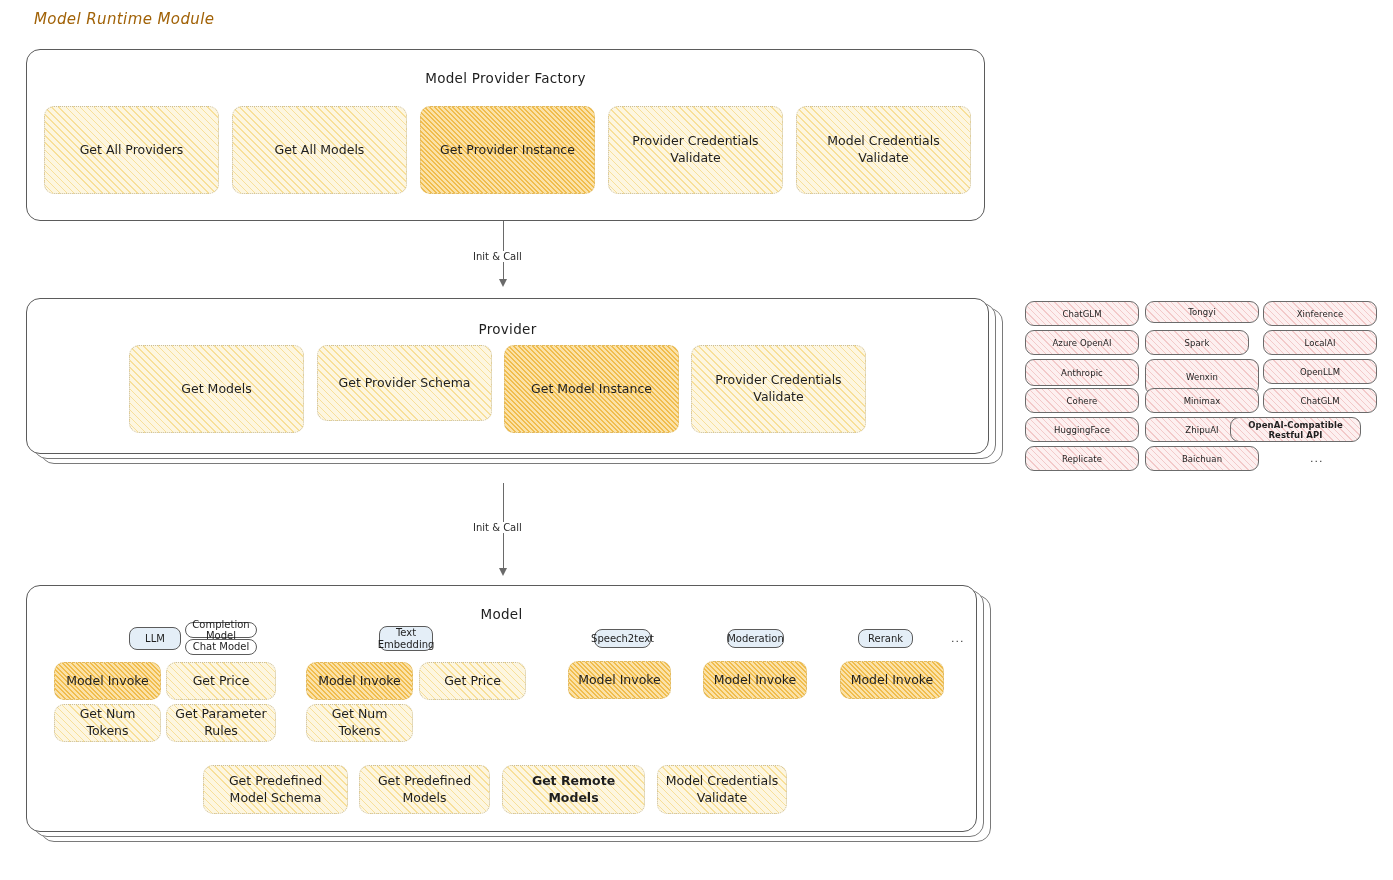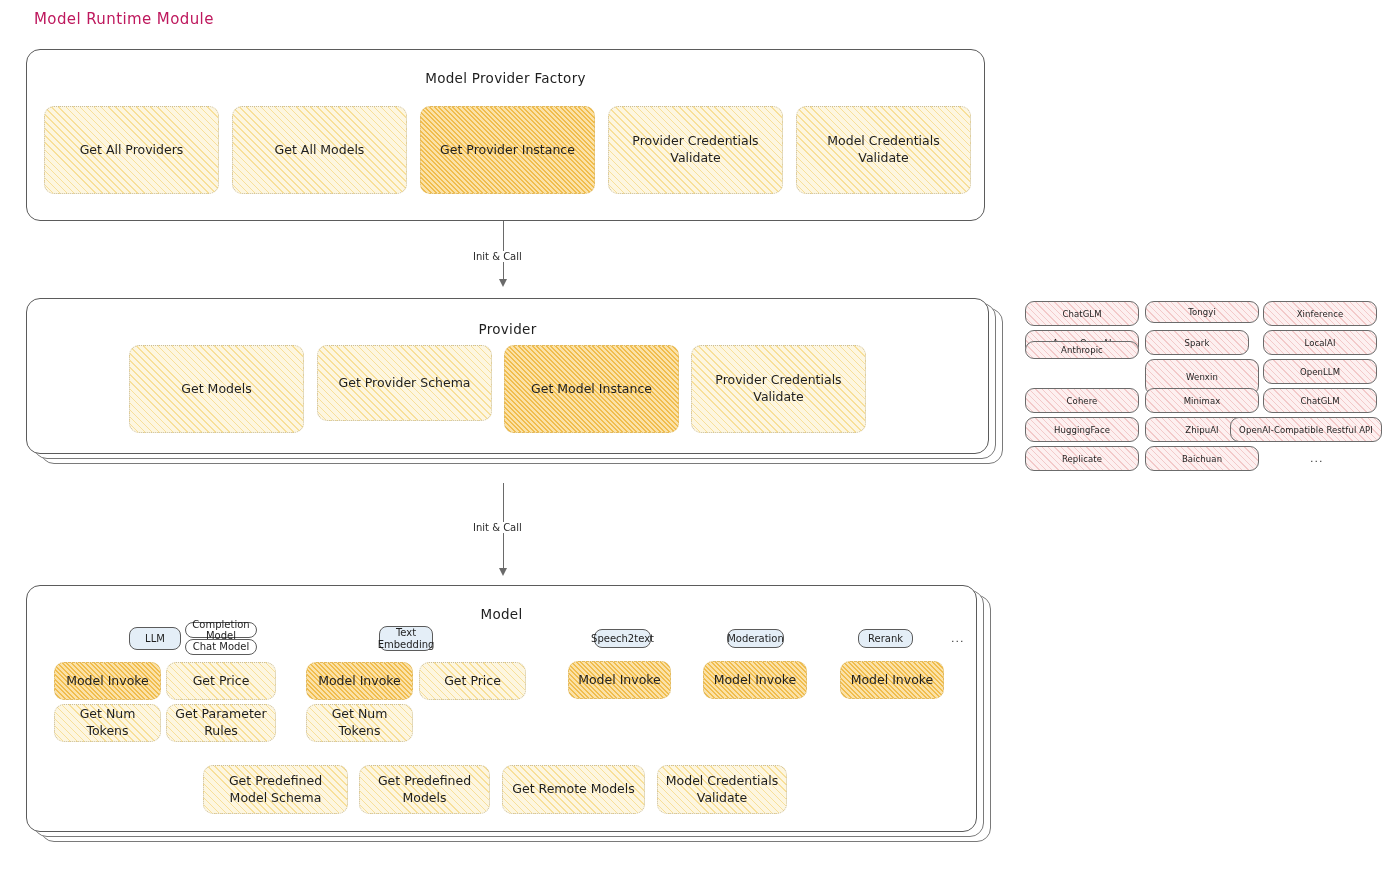--- a/index.html
+++ b/index.html
@@ -6,21 +6,21 @@
   body{
     width:1393px;height:880px;position:relative;overflow:hidden;
     font-family:"DejaVu Sans","Liberation Sans",sans-serif;
     color:#1e1e1e;
   }
   .canvas{position:absolute;left:0;top:0;width:1393px;height:880px;}
 
   
   #page-title{
     position:absolute;left:34px;top:10px;
-    font-size:15px;letter-spacing:.4px;color:#be185d;
+    font-size:15px;letter-spacing:.4px;color:#a16207;font-style:italic;
   }
 
   
   .card{
     position:absolute;
     background:#fff;
     border:1.3px solid #5b5b5b;
     border-radius:14px;
     box-sizing:border-box;
   }
@@ -159,21 +159,21 @@
   <div class="hatch" style="left:691px;top:345px;width:175px;height:88px;">
     <span>Provider Credentials Validate</span>
   </div>
 
   <div class="tag" style="left:1025px;top:301px;width:114px;height:25px;">
     <span>ChatGLM</span>
     </div>
   <div class="tag" style="left:1025px;top:330px;width:114px;height:25px;">
     <span>Azure OpenAI</span>
     </div>
-  <div class="tag" style="left:1025px;top:341px;width:114px;height:18px;align-items:center;">
+  <div class="tag" style="left:1025px;top:359px;width:114px;height:27px;align-items:center;">
     <span>Anthropic</span>
     </div>
   <div class="tag" style="left:1025px;top:388px;width:114px;height:25px;">
     <span>Cohere</span>
     </div>
   <div class="tag" style="left:1025px;top:417px;width:114px;height:25px;">
     <span>HuggingFace</span>
     </div>
   <div class="tag" style="left:1025px;top:446px;width:114px;height:25px;">
     <span>Replicate</span>
@@ -203,21 +203,21 @@
     </div>
   <div class="tag" style="left:1263px;top:330px;width:114px;height:25px;">
     <span>LocalAI</span>
     </div>
   <div class="tag" style="left:1263px;top:359px;width:114px;height:25px;">
     <span>OpenLLM</span>
     </div>
   <div class="tag" style="left:1263px;top:388px;width:114px;height:25px;">
     <span>ChatGLM</span>
     </div>
-  <div class="tag" style="left:1230px;top:417px;width:152px;height:25px;">
+  <div class="tag" style="left:1230px;top:417px;width:131px;height:25px;font-weight:bold;">
     <span>OpenAI-Compatible Restful API</span>
     </div>
   <div class="ellipsis" style="left:1310px;top:452px;">...</div>
 
   <div class="arrow-line" style="left:503px;top:483px;height:88px;"></div>
   <div class="arrow-head" style="left:498.5px;top:568px;"></div>
   <div class="arrow-label" style="left:470px;top:522px;">Init &amp; Call</div>
 
   <div class="card shadowlayer" style="left:40px;top:595px;width:951px;height:247px;"></div>
   <div class="card shadowlayer" style="left:33px;top:590px;width:951px;height:247px;"></div>
@@ -287,20 +287,20 @@
   <div class="hatch hi" style="left:840px;top:661px;width:104px;height:38px;">
     <span>Model Invoke</span>
     </div>
 
   <div class="hatch" style="left:203px;top:765px;width:145px;height:49px;">
     <span>Get Predefined Model Schema</span>
     </div>
   <div class="hatch" style="left:359px;top:765px;width:131px;height:49px;">
     <span>Get Predefined Models</span>
     </div>
-  <div class="hatch" style="left:502px;top:765px;width:143px;height:49px;">
+  <div class="hatch" style="left:502px;top:765px;width:143px;height:49px;font-weight:bold;">
     <span>Get Remote Models</span>
     </div>
   <div class="hatch" style="left:657px;top:765px;width:130px;height:49px;">
     <span>Model Credentials Validate</span>
     </div>
 
 </div>
 
 </body></html>

